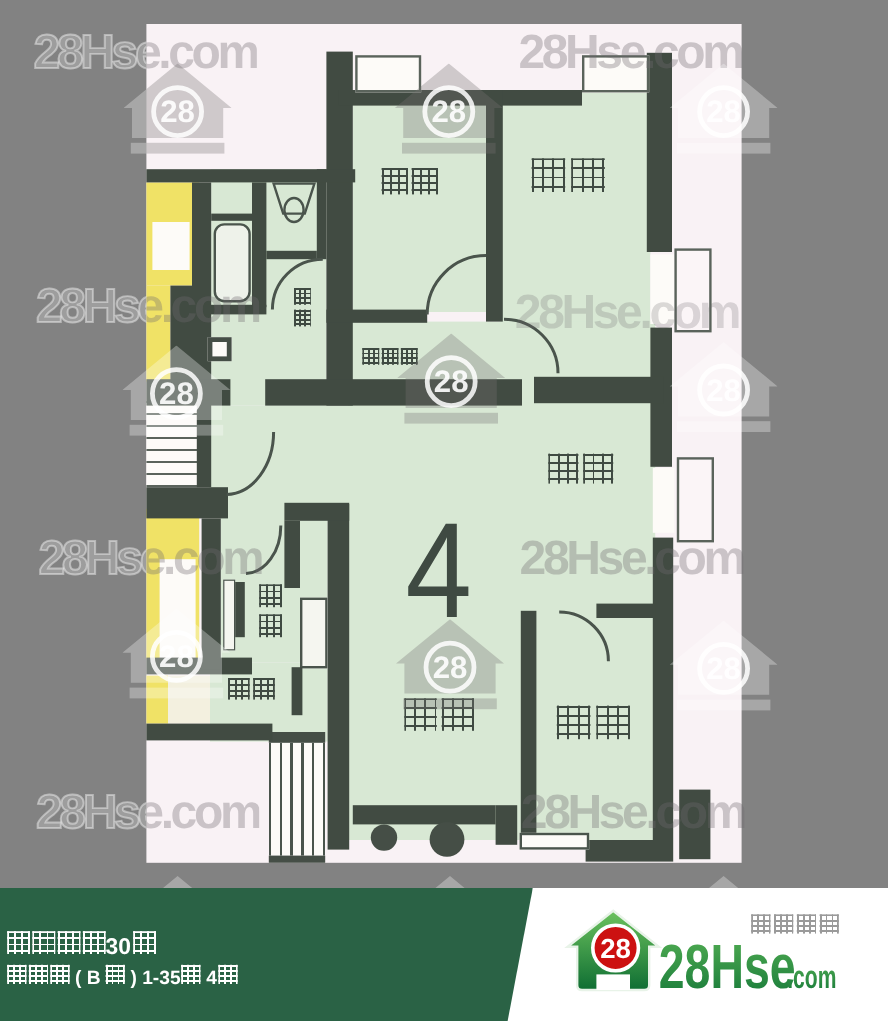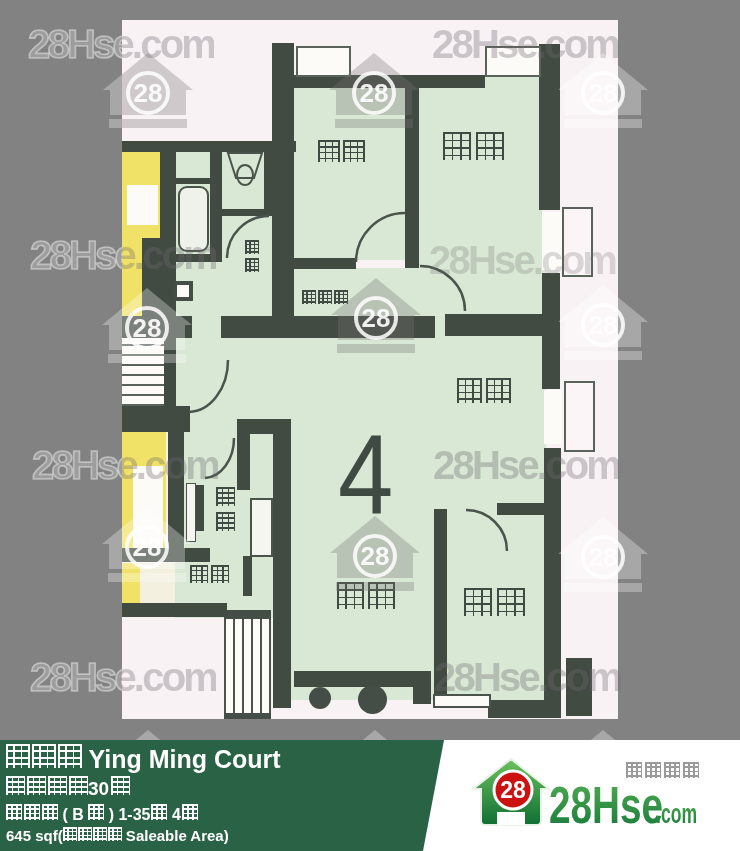--- a/index.html
+++ b/index.html
@@ -189,32 +189,25 @@
 <svg class="abs icon-gray" style="left:330px;top:730px;" width="90" height="80">
       <use href="#wmhouse"></use>
     </svg>
 <svg class="abs icon-gray" style="left:558px;top:730px;" width="90" height="80">
       <use href="#wmhouse"></use>
     </svg>
 
 <div class="abs" style="left:0;top:740px;width:740px;height:111px;background:#ffffff;"></div>
 <div class="abs" style="left:0;top:740px;width:740px;height:111px;background:#2a6245;clip-path:polygon(0 0,444px 0,423px 111px,0 111px);"></div>
 
-<div class="abs" style="left:6px;top:744px;color:#fff;font-size:25px;font-weight:bold;">
-  <span class="cj" style="width:24px;height:24px;"></span><span class="cj" style="width:24px;height:24px;margin-left:2px;"></span><span class="cj" style="width:24px;height:24px;margin-left:2px;"></span>
-  <span style="letter-spacing:0px;"> Ying Ming Court</span>
-</div>
 <div class="abs" style="left:6px;top:776px;color:#fff;font-size:19px;font-weight:bold;">
   <span class="cj" style="width:19px;height:19px;"></span><span class="cj" style="width:19px;height:19px;margin-left:2px;"></span><span class="cj" style="width:19px;height:19px;margin-left:2px;"></span><span class="cj" style="width:19px;height:19px;margin-left:2px;"></span><span>30</span><span class="cj" style="width:19px;height:19px;margin-left:2px;"></span>
 </div>
 <div class="abs" style="left:6px;top:804px;color:#fff;font-size:16px;font-weight:bold;">
   <span class="cj" style="width:16px;height:16px;"></span><span class="cj" style="width:16px;height:16px;margin-left:2px;"></span><span class="cj" style="width:16px;height:16px;margin-left:2px;"></span><span> ( B </span><span class="cj" style="width:16px;height:16px;"></span><span> ) 1-35</span><span class="cj" style="width:16px;height:16px;margin-left:1px;"></span><span> 4</span><span class="cj" style="width:16px;height:16px;margin-left:1px;"></span>
-</div>
-<div class="abs" style="left:6px;top:827px;color:#fff;font-size:15px;font-weight:bold;">
-  <span>645 sqf(</span><span class="cj" style="width:14px;height:14px;"></span><span class="cj" style="width:14px;height:14px;margin-left:1px;"></span><span class="cj" style="width:14px;height:14px;margin-left:1px;"></span><span class="cj" style="width:14px;height:14px;margin-left:1px;"></span><span> Saleable Area)</span>
 </div>
 
 <div class="abs" style="left:626px;top:762px;color:#9a9a9a;font-size:16px;">
   <span class="cj" style="width:16px;height:16px;"></span><span class="cj" style="width:16px;height:16px;margin-left:3px;"></span><span class="cj" style="width:16px;height:16px;margin-left:3px;"></span><span class="cj" style="width:16px;height:16px;margin-left:3px;"></span>
 </div>
 <svg class="abs" style="left:468px;top:755px;" width="272" height="80" viewBox="0 0 272 80">
   <defs>
     <linearGradient id="lg" x1="0" y1="0" x2="0" y2="1">
       <stop offset="0" stop-color="#53ae53"></stop>
       <stop offset="1" stop-color="#157839"></stop>

